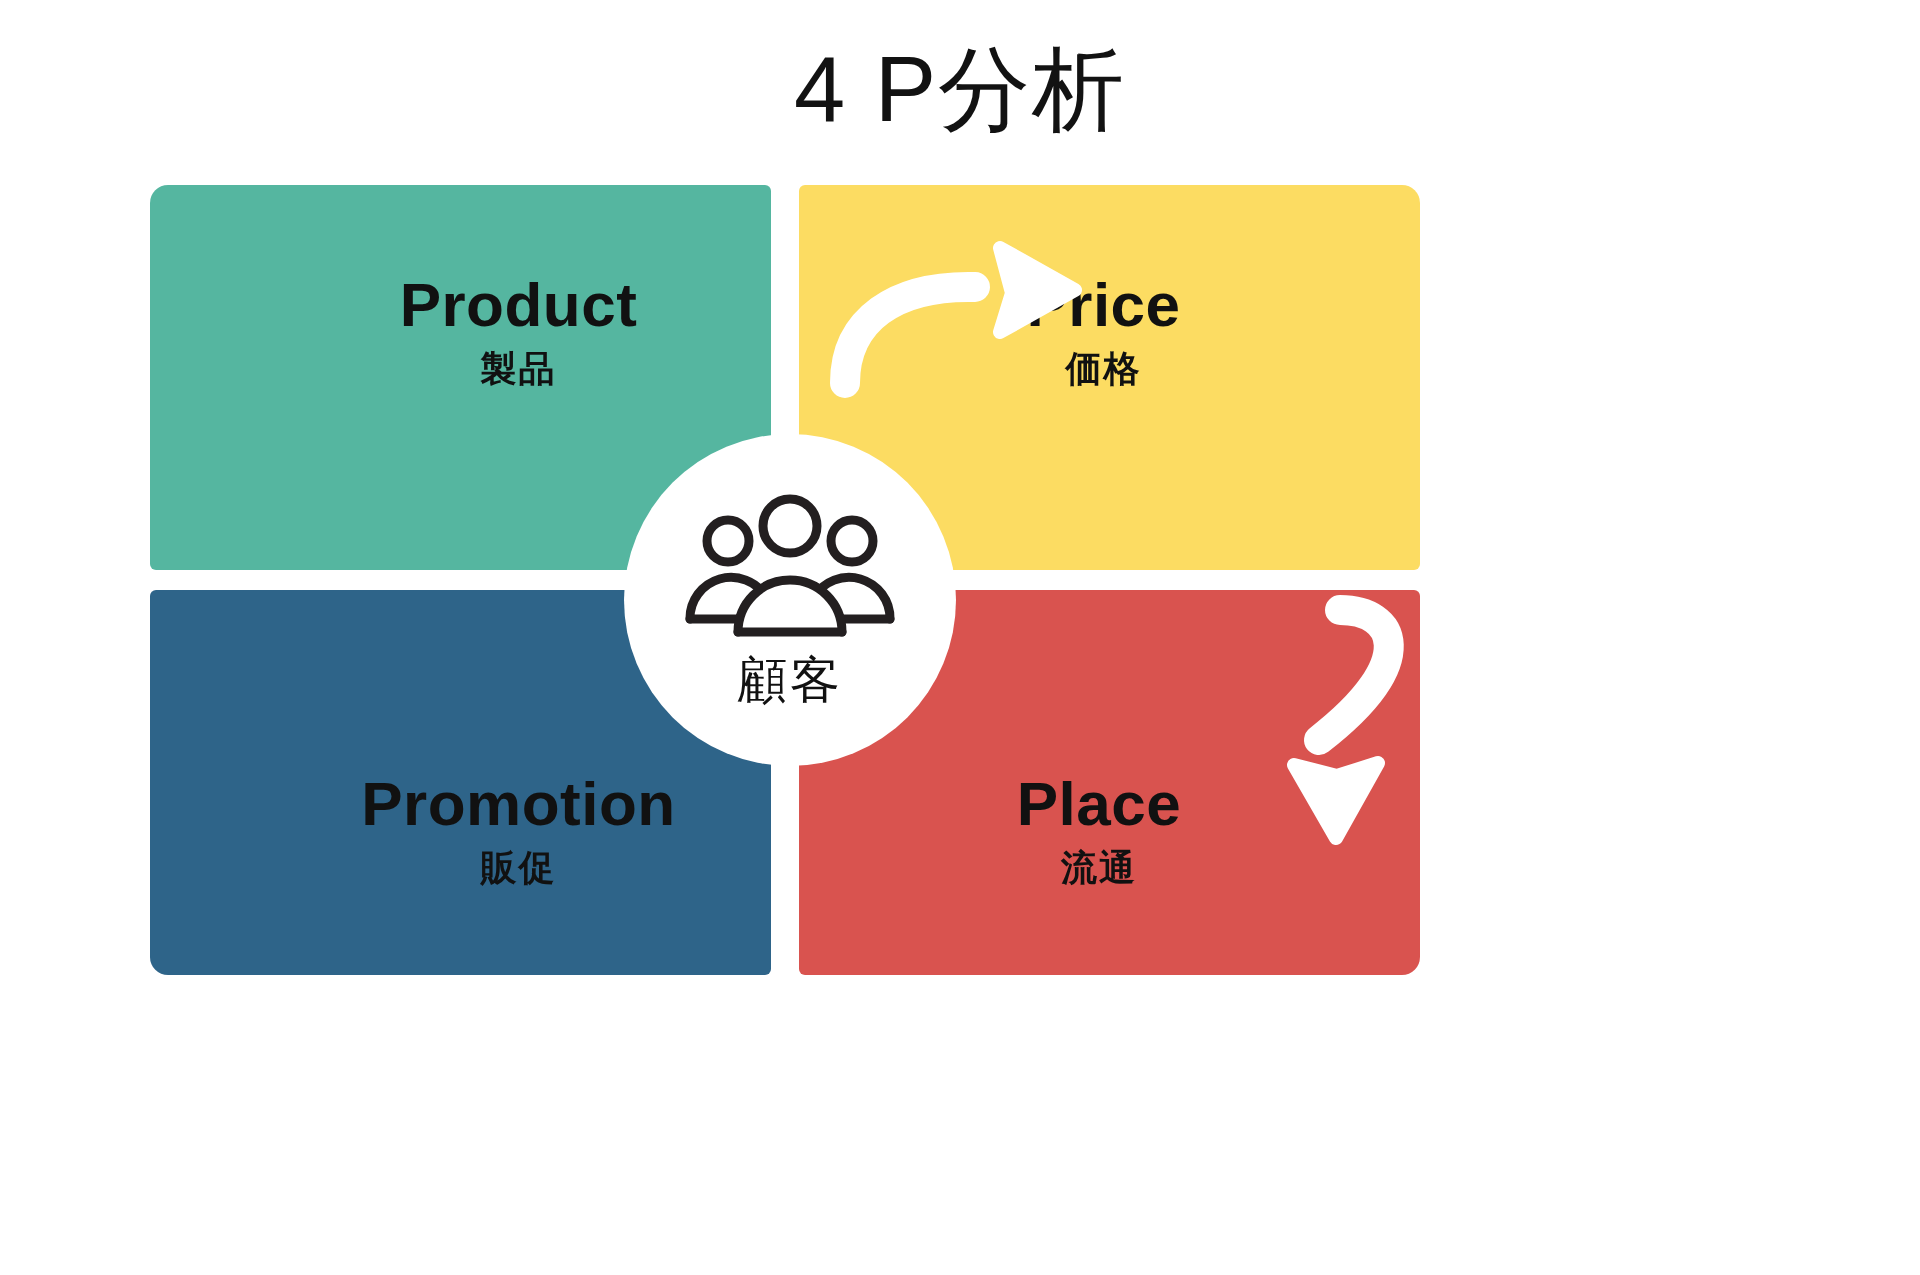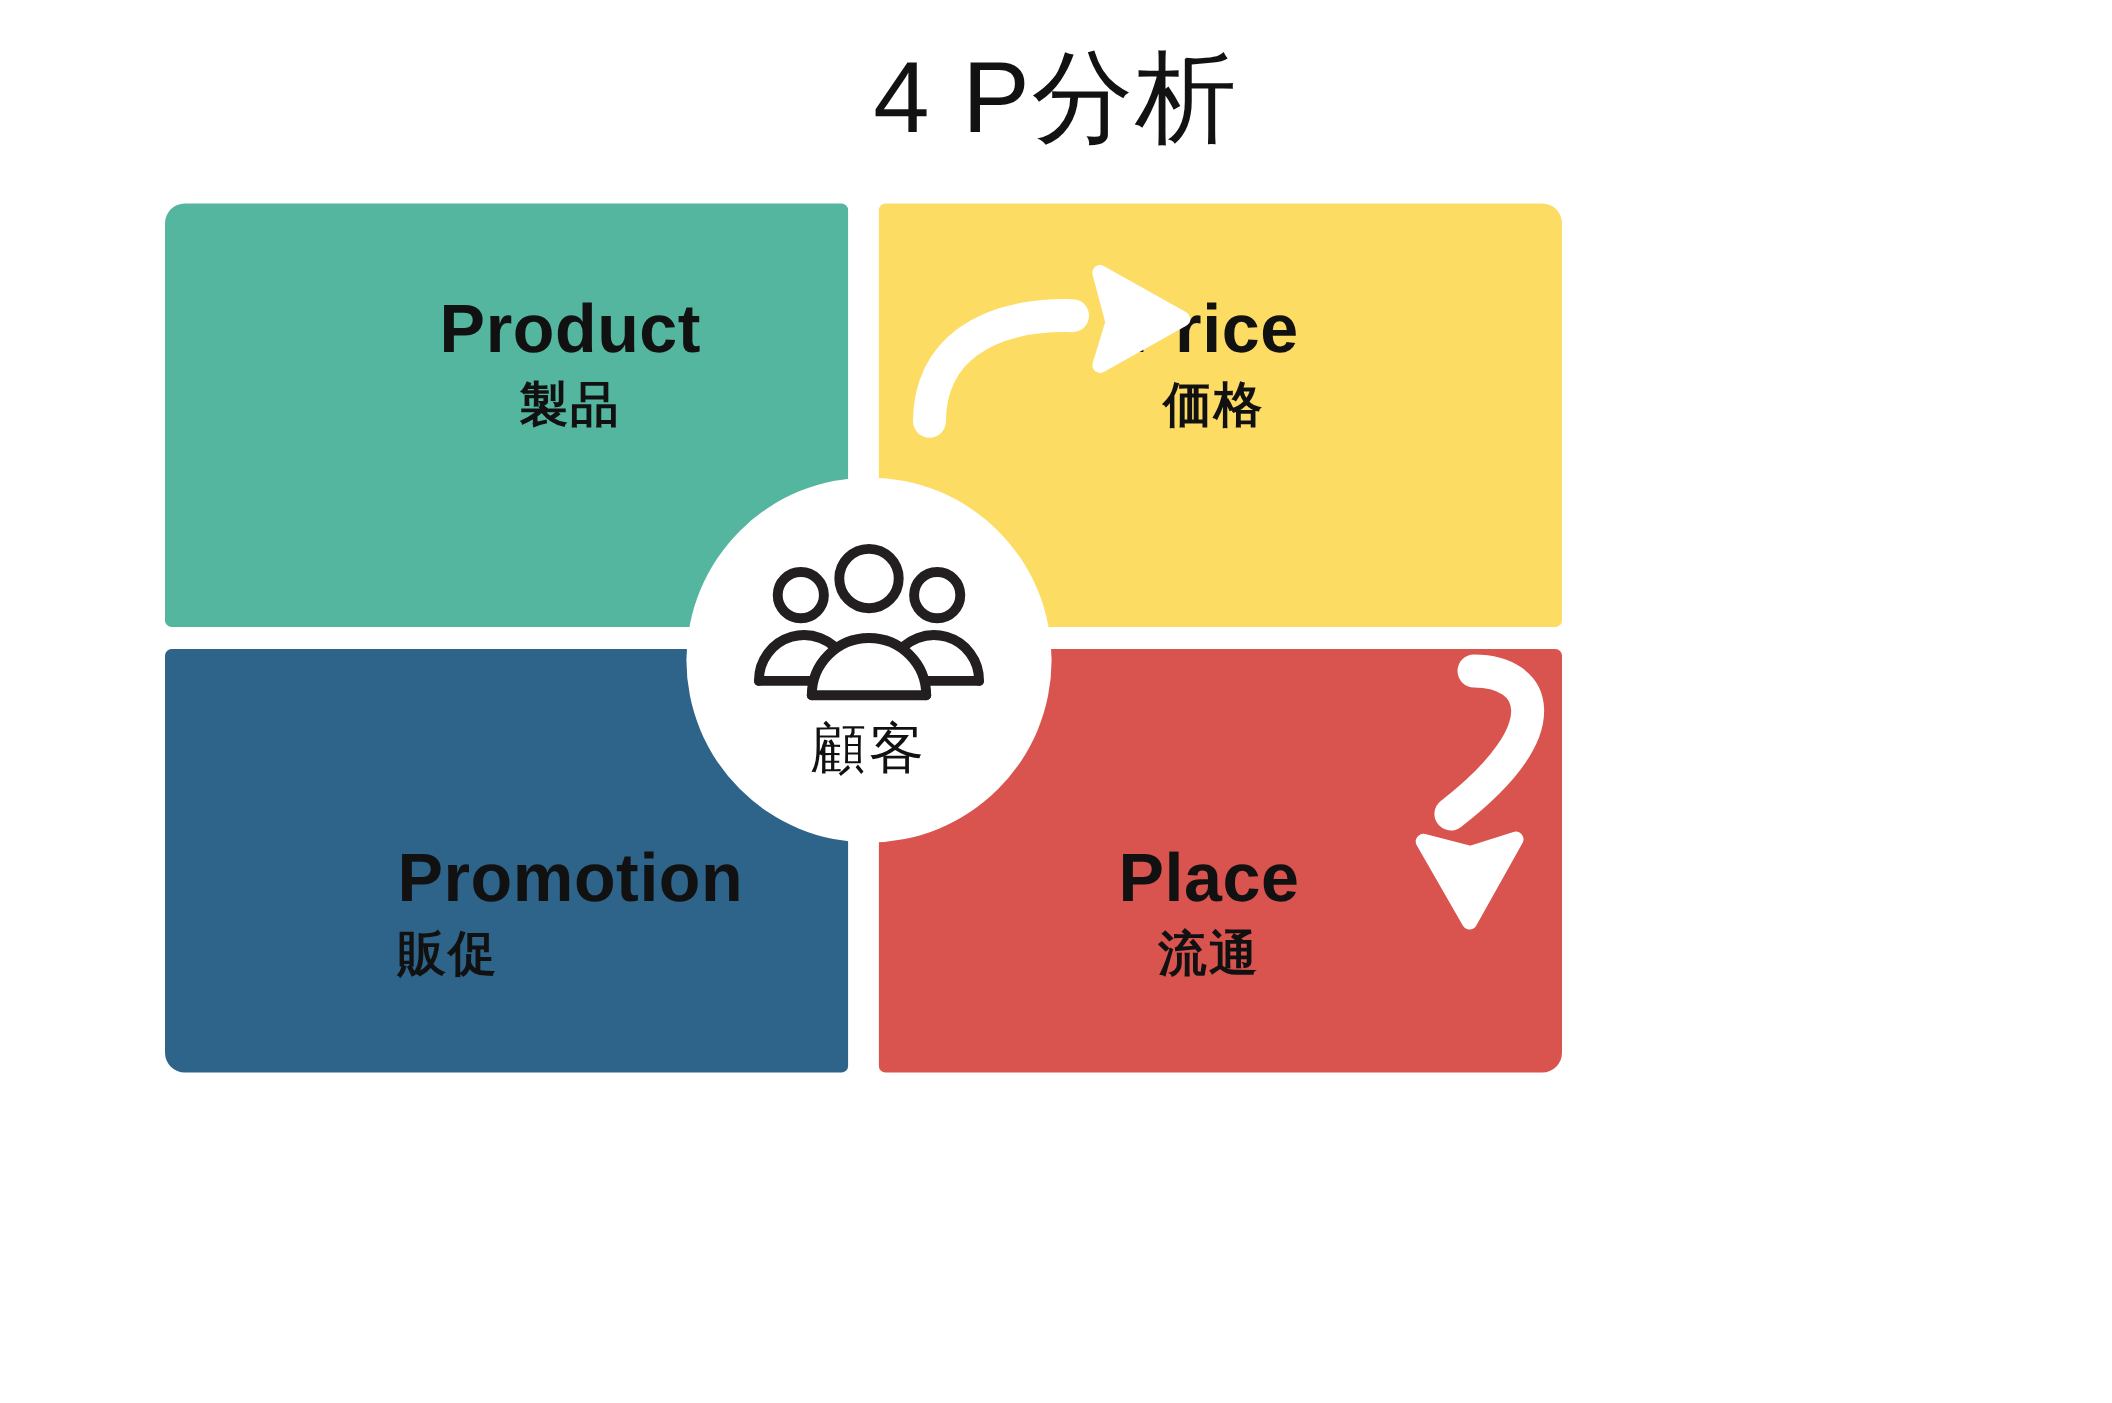--- a/index.html
+++ b/index.html
@@ -63,33 +63,33 @@
 
   .q-en {
     font-size: 62px;
     font-weight: 700;
     color: #111111;
     line-height: 1.08;
     letter-spacing: 0.5px;
     white-space: pre;
   }
   .q-jp {
-    font-size: 44px;
+    font-size: 36px;
     font-weight: 700;
     color: #111111;
     line-height: 1.25;
     margin-top: 8px;
     letter-spacing: 2px;
     white-space: pre;
   }
 
   
   .q-tl .q-text { transform: translate(58px, -46px); text-align: center; }
   .q-tr .q-text { transform: translate(-6px, -46px); text-align: center; }
-  .q-bl .q-text { transform: translate(58px, 48px); }
+  .q-bl .q-text { transform: translate(58px, 48px); text-align: center; }
   .q-br .q-text { transform: translate(-16px, 48px); text-align: center; margin-left: 11px; }
 
   
   #arrows {
     position: absolute;
     left: 0;
     top: 0;
     width: 1920px;
     height: 1275px;
     pointer-events: none;

